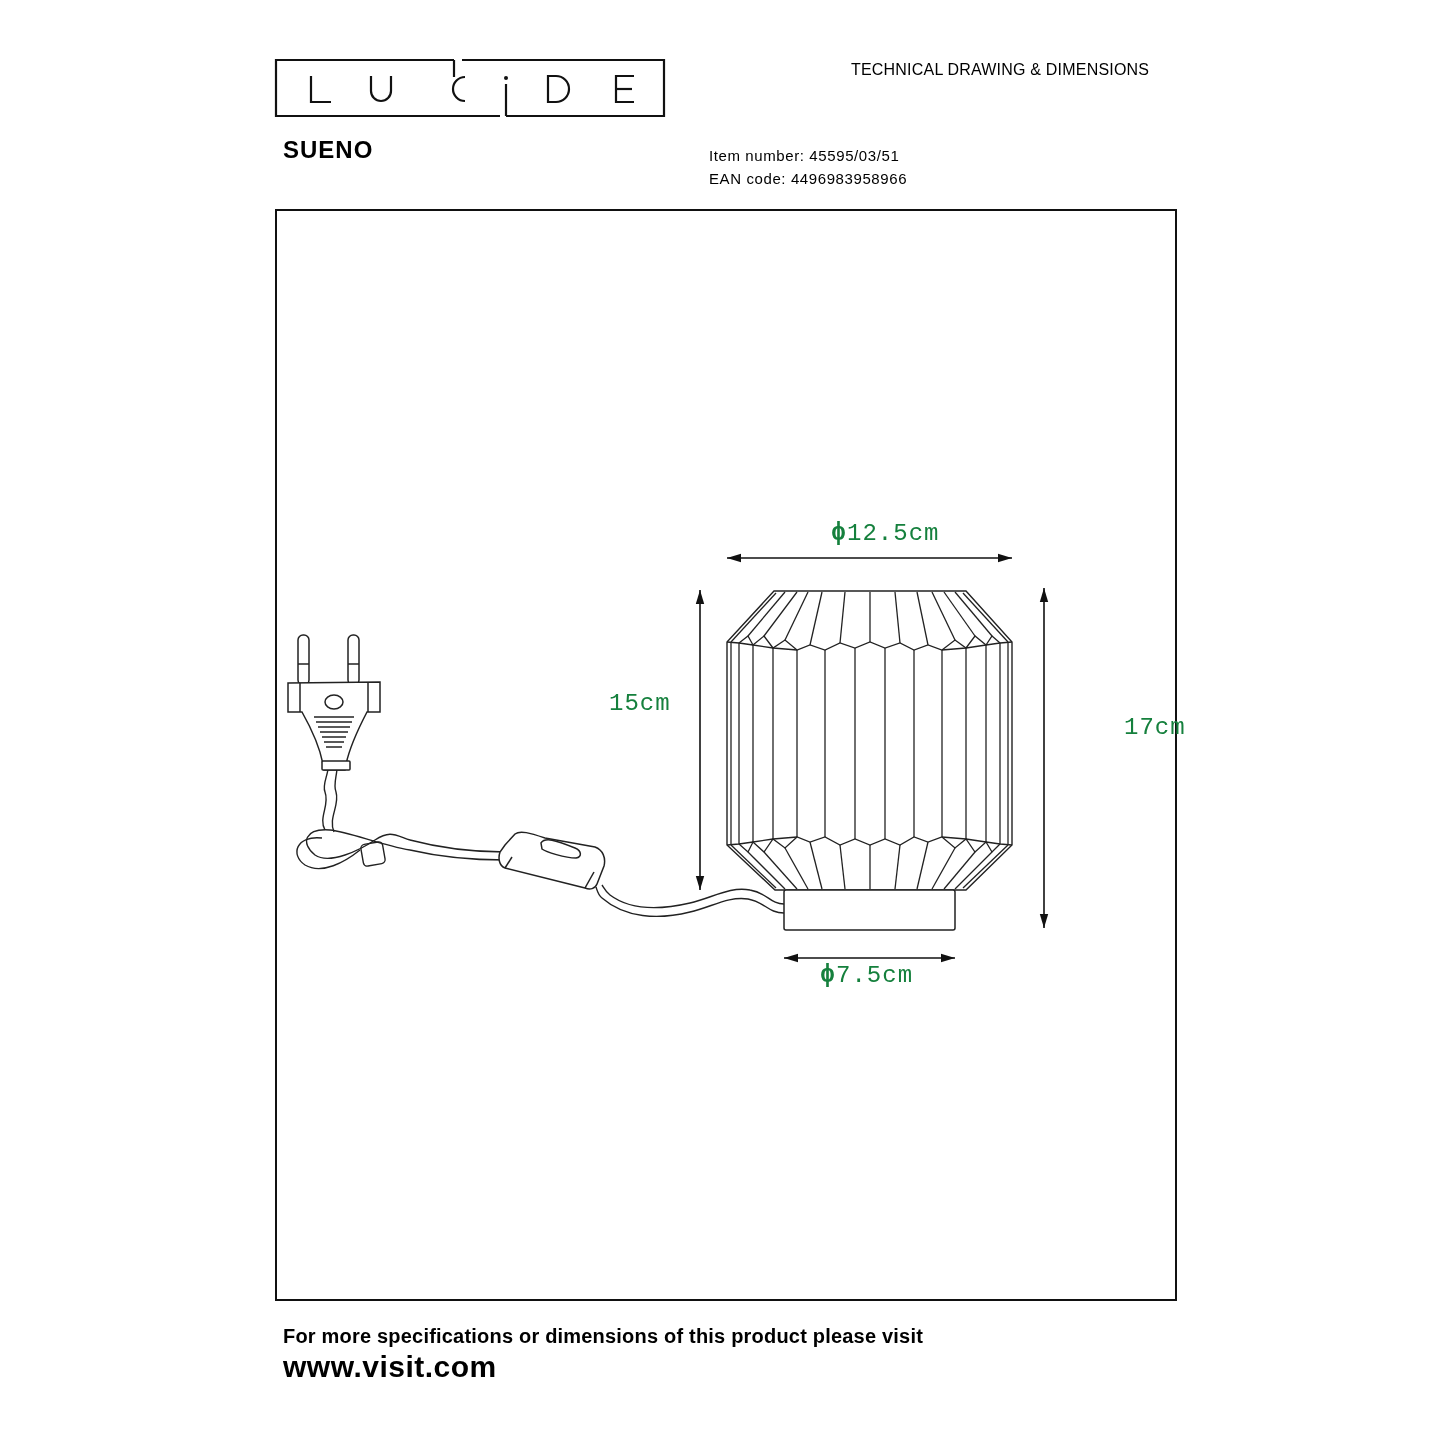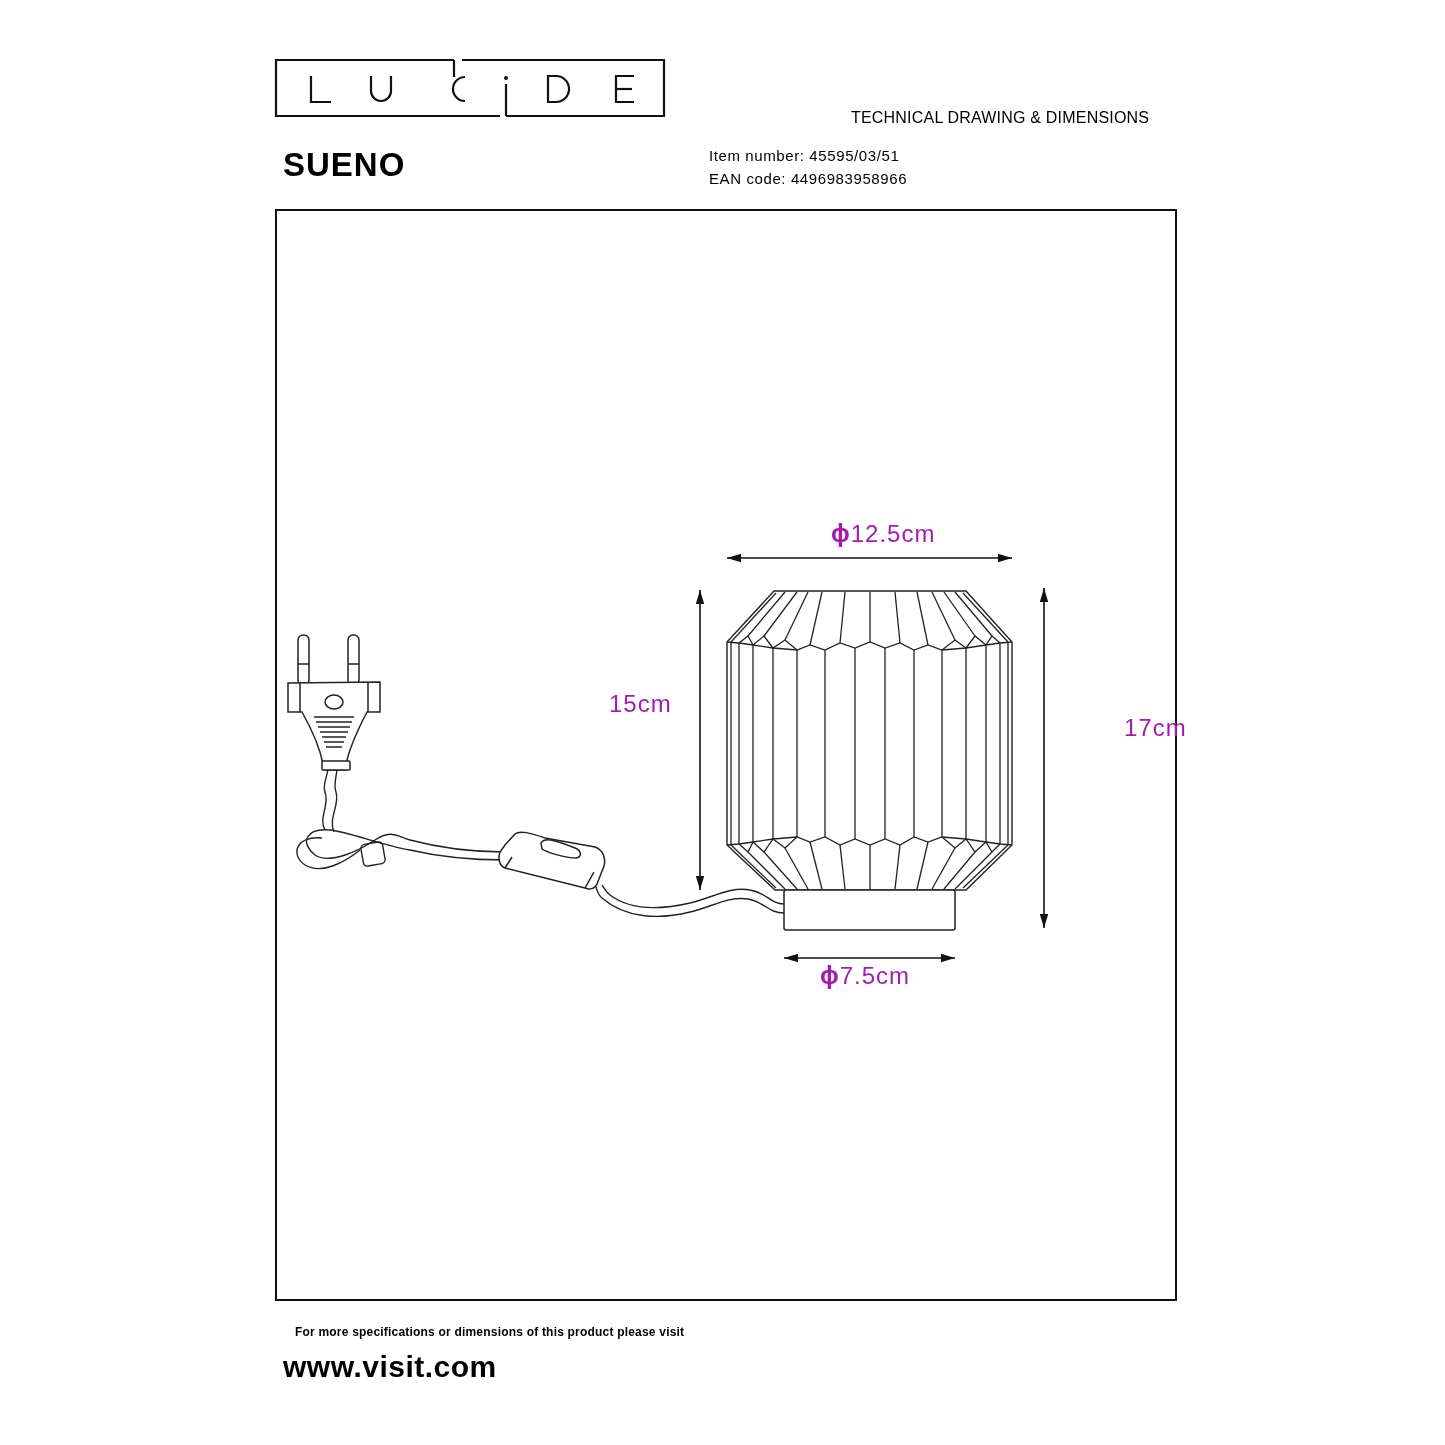--- a/index.html
+++ b/index.html
@@ -1,30 +1,30 @@
 <!DOCTYPE html>
 <html><head>
 <meta charset="utf-8">
 <style>
   html, body { margin: 0; padding: 0; background: #ffffff; }
   body { width: 1445px; height: 1445px; position: relative; overflow: hidden;
          font-family: "Liberation Sans", sans-serif; color: #000; }
   .abs { position: absolute; }
   #logo-svg { position: absolute; left: 274px; top: 57px; }
-  .doc-type { left: 851px; top: 61px; font-size: 16px; letter-spacing: 0.2px; white-space: nowrap; margin-top: 48px; }
-  .product-name { left: 283px; top: 146px; font-size: 33px; font-weight: bold; letter-spacing: 1px; }
+  .doc-type { left: 851px; top: 61px; font-size: 16px; letter-spacing: 0.2px; white-space: nowrap; }
+  .product-name { left: 283px; top: 136px; font-size: 24px; font-weight: bold; letter-spacing: 1px; }
   .meta { left: 709px; font-size: 15px; white-space: nowrap; letter-spacing: 0.6px; }
   .meta b { font-weight: normal; }
   .meta-item { top: 147px; }
   .meta-ean { top: 170px; }
   .frame { left: 275px; top: 209px; width: 902px; height: 1092px; border: 2px solid #111; box-sizing: border-box; }
   #drawing { position: absolute; left: 0; top: 0; }
-  .dim-label { font-family: Liberation Sans, sans-serif; font-size: 24px; font-weight: 300; color: #a21caf; letter-spacing: 1px; white-space: nowrap; }
+  .dim-label { font-family: Liberation Mono, monospace; font-size: 24px; font-weight: 300; color: #15803d; letter-spacing: 1px; white-space: nowrap; }
   .dim-phi { font-weight: bold; font-size: 25px; }
-  .footer-line { left: 283px; top: 1325px; font-size: 12px; font-weight: bold; white-space: nowrap; letter-spacing: 0.2px; margin-left: 12px; }
+  .footer-line { left: 283px; top: 1325px; font-size: 20px; font-weight: bold; white-space: nowrap; letter-spacing: 0.2px; }
   .footer-url { left: 283px; top: 1350px; font-size: 30px; font-weight: bold; white-space: nowrap; letter-spacing: 0.5px; }
 </style>
 </head>
 <body>
 
 <svg id="logo-svg" width="392" height="62" viewBox="0 0 392 62">
   <g fill="none" stroke="#111" stroke-width="2.2">
 
     <polyline points="180,3 2,3 2,59 226,59"></polyline>
 

